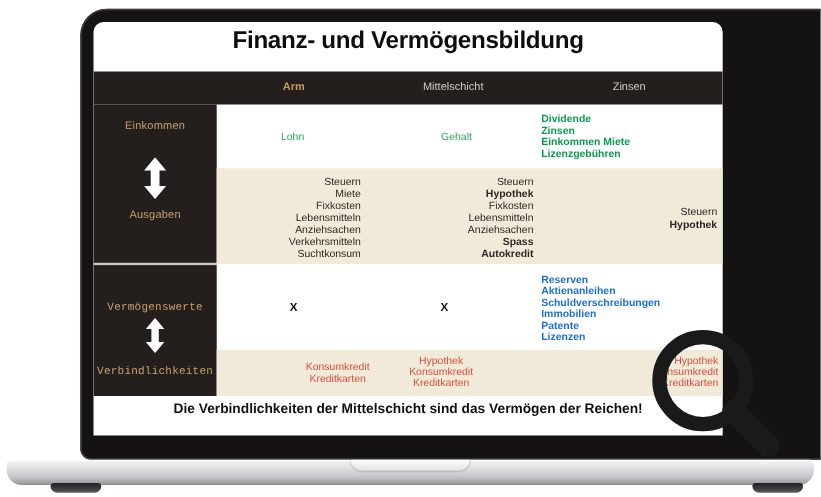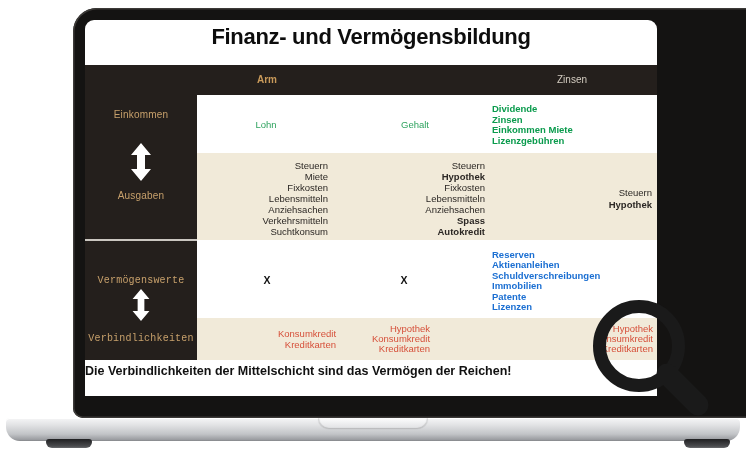--- a/index.html
+++ b/index.html
@@ -64,47 +64,48 @@
   .sep{position:absolute;left:0;top:219px;width:112px;height:2px;background:#cac6c0;}
   .sb-label{
     position:absolute;left:0;width:100%;text-align:center;
     font-size:10px;color:var(--tan,#c7a06b);letter-spacing:.2px;white-space:nowrap;
   }
   .sb-arrow{position:absolute;left:50%;transform:translateX(-50%);}
   .band{position:absolute;left:112px;width:460px;background:var(--beige,#f1ead9);}
   .band.expenses{top:133px;height:87px;}
   .band.liab{top:298px;height:42px;}
   .cell{position:absolute;white-space:nowrap;font-size:9.5px;}
-  .center{transform:translateX(-50%);text-align:right;}
+  .center{transform:translateX(-50%);text-align:center;}
   .right{text-align:right;}
   .green{color:var(--green,#2fa35f);}
   .green-bold{color:var(--greenbold,#0a9b4d);font-weight:bold;line-height:10.6px;}
   .ink{color:#2b2724;line-height:11px;}
   .blue{color:var(--blue,#1b6fd2);font-weight:bold;line-height:10.4px;}
   .red{color:var(--red,#d6503a);line-height:10px;}
   .xmark{font-size:10.5px;font-weight:bold;color:#111;}
   .bold{font-weight:bold;}
   .footer{
-    position:absolute;left:0;right:0;top:344px;
+    position:absolute;left:0;right:0;top:344px;text-align:center;
     font-size:12.5px;font-weight:bold;color:#111;
   }
   .magnifier{position:absolute;left:586px;top:293px;z-index:10;}
 </style>
 </head>
 <body>
 
 <div class="laptop">
 
   <div class="screen">
     <div class="content">
 
       <h1 class="title">Finanz- und Vermögensbildung</h1>
 
       <div class="thead">
         <span class="col arm">Arm</span>
+        <span class="col mittel">Mittelschicht</span>
         <span class="col reich">Zinsen</span>
       </div>
 
       <div class="sidebar sb1">
         <span class="sb-label" style="top:14px">Einkommen</span>
         <svg class="sb-arrow" style="top:48px" width="22" height="38" viewBox="0 0 22 38">
           <path d="M11 0 L21 12 H15 V26 H21 L11 38 L1 26 H7 V12 H1 Z" fill="#ffffff"></path>
         </svg>
         <span class="sb-label" style="top:95px">Ausgaben</span>
       </div>

